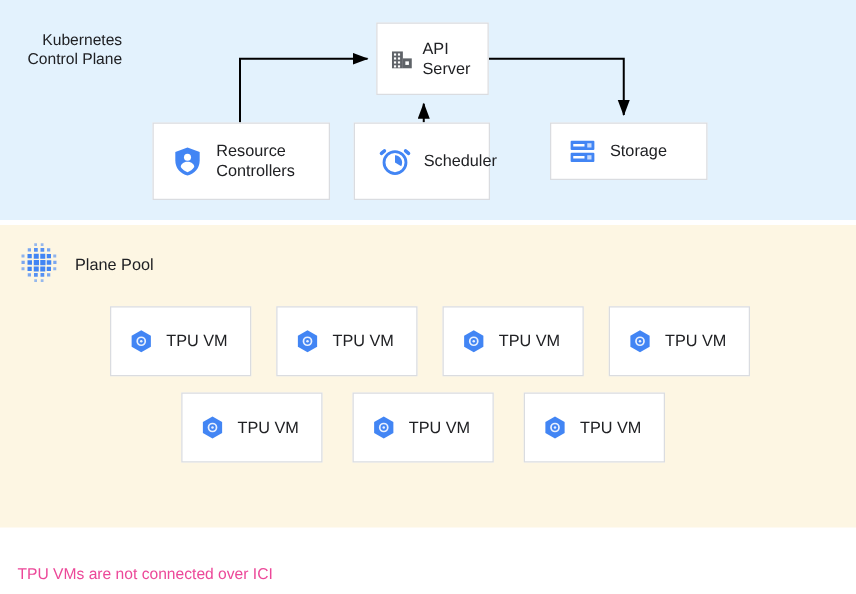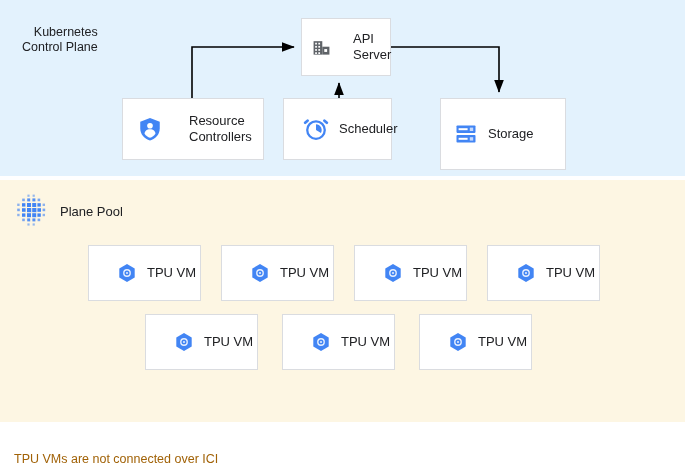--- a/index.html
+++ b/index.html
@@ -74,61 +74,59 @@
     display: inline-flex;
     align-items: center;
     justify-content: center;
     flex: none;
   }
   
   #api-server-box {
     left: 301px; top: 18px;
     width: 90px; height: 58px;
     padding-left: 10px;
-    gap: 15px;
   }
   #api-server-box .node-label { margin-left: 7px; }
 
   #resource-controllers-box {
     left: 122px; top: 98px;
     width: 142px; height: 62px;
     padding-left: 14px;
-    gap: 16px;
   }
   #resource-controllers-box .node-label { margin-left: 10px; }
 
   #scheduler-box {
     left: 283px; top: 98px;
     width: 109px; height: 62px;
     padding-left: 19px;
   }
   #scheduler-box .node-label { margin-left: 10px; }
 
   #storage-box {
     left: 440px; top: 98px;
-    width: 126px; height: 72px;
+    width: 126px; height: 46px;
     padding-left: 13px;
   }
   #storage-box .node-label { margin-left: 10px; }
 
   
   .tpu-box {
     width: 113px;
     height: 56px;
-    padding-left: 27px;
+    padding-left: 13px;
   }
   .tpu-box .node-label { margin-left: 9px; }
 
   
   #caption {
     position: absolute;
     left: 14px;
     top: 452px;
     font-size: 12.5px;
-    color: #a16207;
+    color: #ec4899;
   }
   
   #arrows-layer {
     position: absolute;
     left: 0; top: 0;
     width: 685px;
     height: 475px;
     z-index: 2;
     pointer-events: none;
   }

